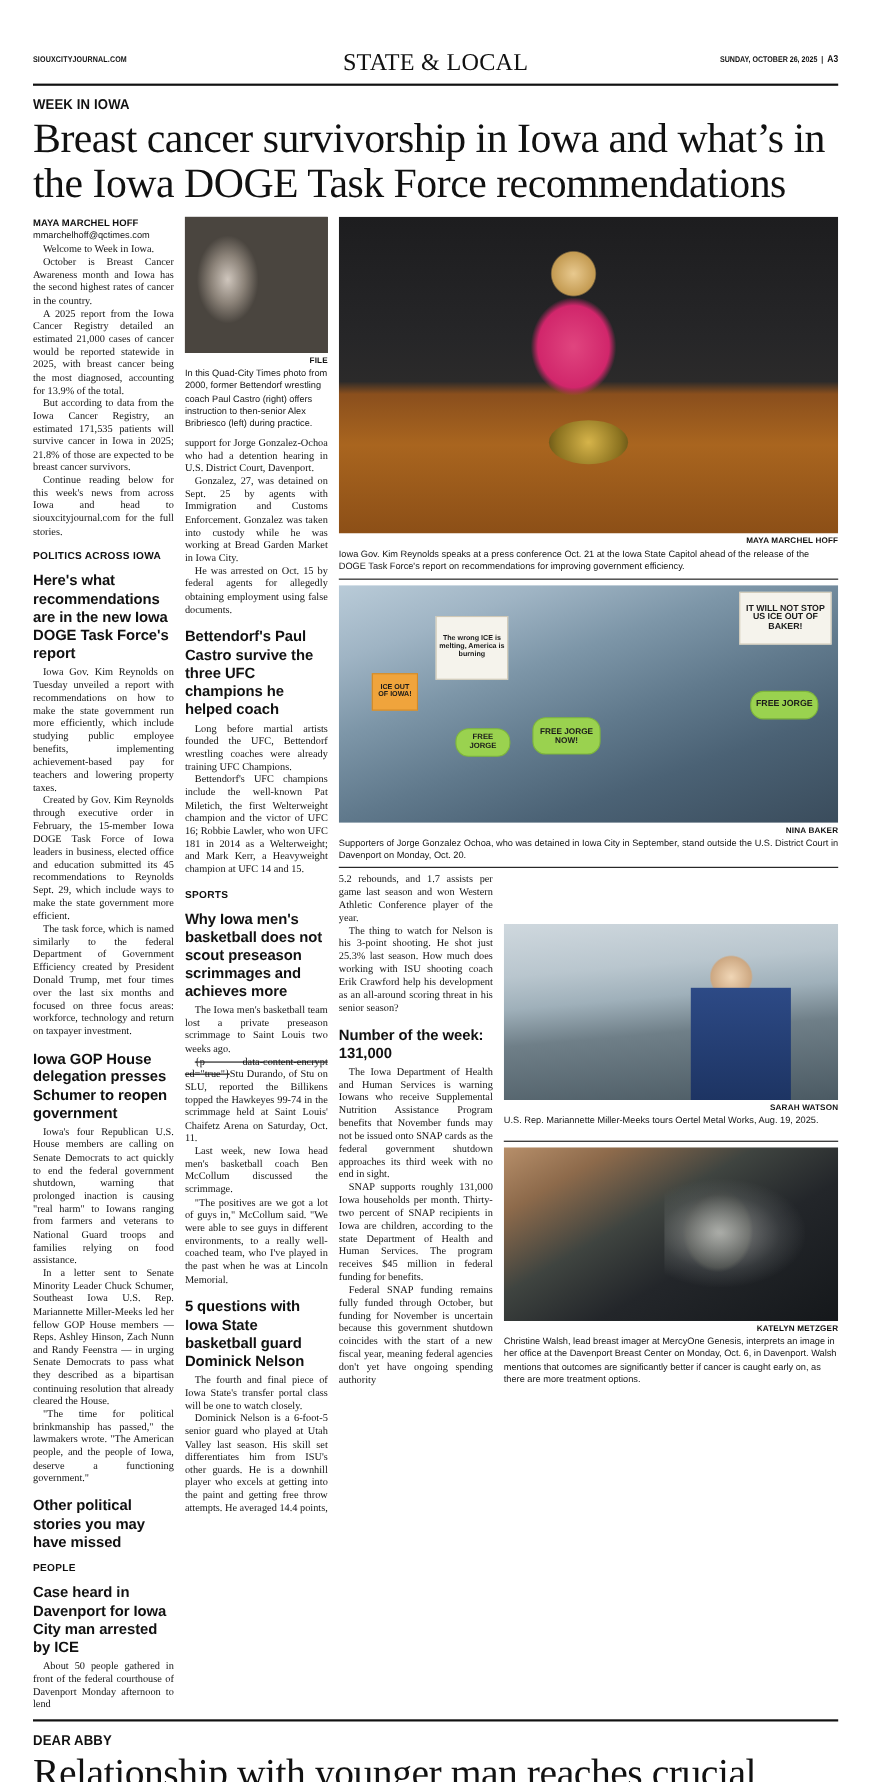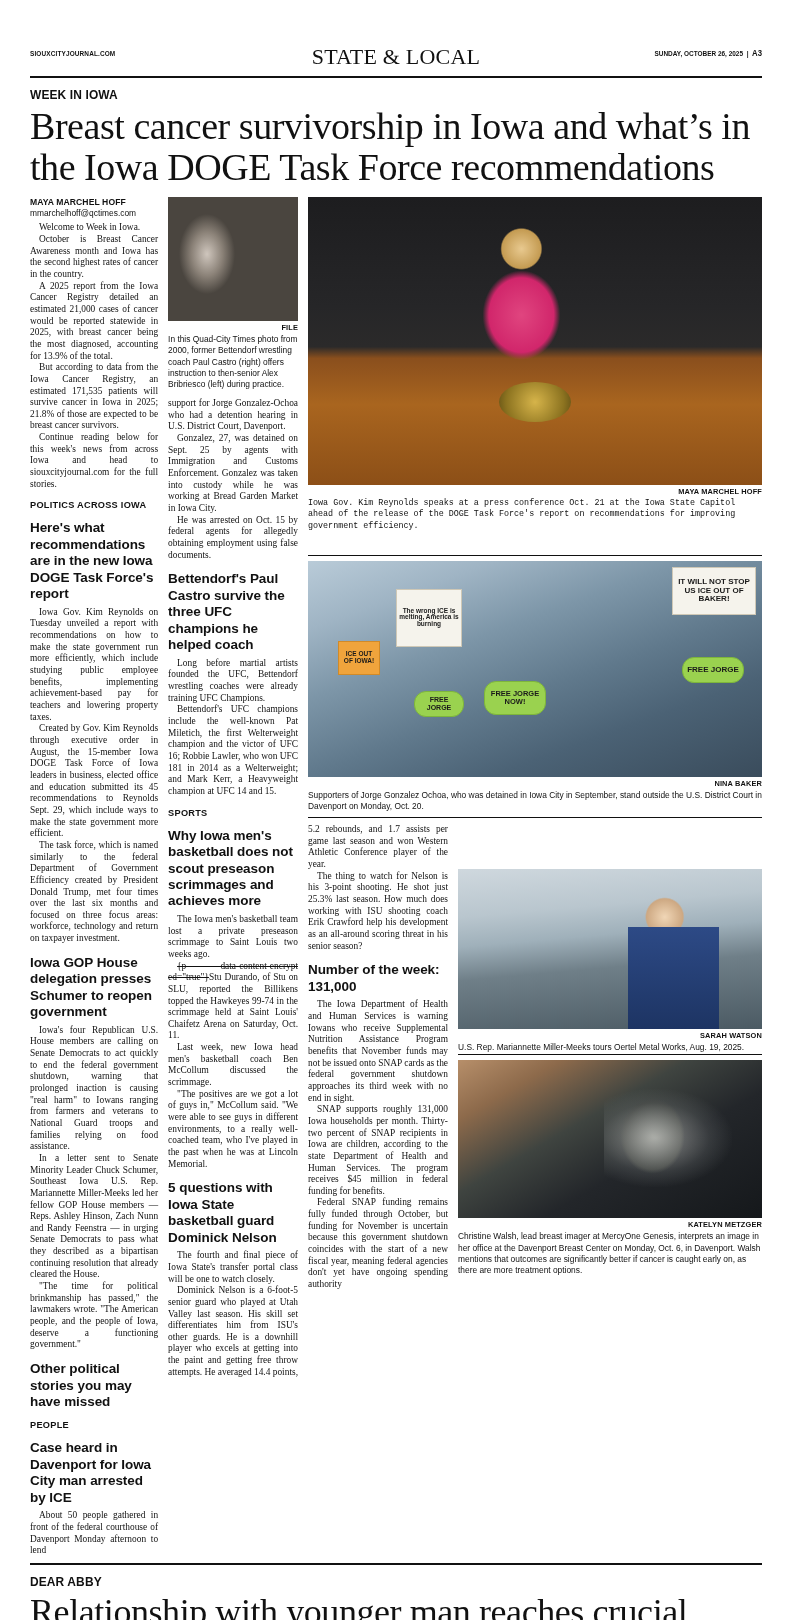--- a/index.html
+++ b/index.html
@@ -181,21 +181,21 @@
 
       <p class="bd">Welcome to Week in Iowa.</p>
       <p class="bd">October is Breast Cancer Awareness month and Iowa has the second highest rates of cancer in the country.</p>
       <p class="bd">A 2025 report from the Iowa Cancer Registry detailed an estimated 21,000 cases of cancer would be reported statewide in 2025, with breast cancer being the most diagnosed, accounting for 13.9% of the total.</p>
       <p class="bd">But according to data from the Iowa Cancer Registry, an estimated 171,535 patients will survive cancer in Iowa in 2025; 21.8% of those are expected to be breast cancer survivors.</p>
       <p class="bd">Continue reading below for this week's news from across Iowa and head to siouxcityjournal.com for the full stories.</p>
 
       <h4 class="sect">POLITICS ACROSS IOWA</h4>
       <h3 class="sub">Here's what recommendations are in the new Iowa DOGE Task Force's report</h3>
       <p class="bd">Iowa Gov. Kim Reynolds on Tuesday unveiled a report with recommendations on how to make the state government run more efficiently, which include studying public employee benefits, implementing achievement-based pay for teachers and lowering property taxes.</p>
-      <p class="bd">Created by Gov. Kim Reynolds through executive order in August, the 15-member Iowa DOGE Task Force of Iowa leaders in business, elected office and education submitted its 45 recommendations to Reynolds Sept. 29, which include ways to make the state government more efficient.</p>
+      <p class="bd">Created by Gov. Kim Reynolds through executive order in February, the 15-member Iowa DOGE Task Force of Iowa leaders in business, elected office and education submitted its 45 recommendations to Reynolds Sept. 29, which include ways to make the state government more efficient.</p>
       <p class="bd">The task force, which is named similarly to the federal Department of Government Efficiency created by President Donald Trump, met four times over the last six months and focused on three focus areas: workforce, technology and return on taxpayer investment.</p>
 
       <h3 class="sub">Iowa GOP House delegation presses Schumer to reopen government</h3>
       <p class="bd">Iowa's four Republican U.S. House members are calling on Senate Democrats to act quickly to end the federal government shutdown, warning that prolonged inaction is causing "real harm" to Iowans ranging from farmers and veterans to National Guard troops and families relying on food assistance.</p>
       <p class="bd">In a letter sent to Senate Minority Leader Chuck Schumer, Southeast Iowa U.S. Rep. Mariannette Miller-Meeks led her fellow GOP House members — Reps. Ashley Hinson, Zach Nunn and Randy Feenstra — in urging Senate Democrats to pass what they described as a bipartisan continuing resolution that already cleared the House.</p>
       <p class="bd">"The time for political brinkmanship has passed," the lawmakers wrote. "The American people, and the people of Iowa, deserve a functioning government."</p>
 
       <h3 class="sub">Other political stories you may have missed</h3>
       <h4 class="sect">PEOPLE</h4>
       <h3 class="sub">Case heard in Davenport for Iowa City man arrested by ICE</h3>
@@ -229,21 +229,21 @@
       <p class="bd">The fourth and final piece of Iowa State's transfer portal class will be one to watch closely.</p>
       <p class="bd">Dominick Nelson is a 6-foot-5 senior guard who played at Utah Valley last season. His skill set differentiates him from ISU's other guards. He is a downhill player who excels at getting into the paint and getting free throw attempts. He averaged 14.4 points,</p>
     </div>
 
     <div style="width:464px;">
 
       <div class="photo">
         <div class="ph-reynolds"></div>
       </div>
       <div class="credit">MAYA MARCHEL HOFF</div>
-      <div class="capt rule-thin" style="padding-bottom:23px;font-family:Liberation Mono, monospace;">Iowa Gov. Kim Reynolds speaks at a press conference Oct. 21 at the Iowa State Capitol ahead of the release of the DOGE Task Force's report on recommendations for improving government efficiency.</div>
+      <div class="capt rule-thin" style="padding-bottom:5px;">Iowa Gov. Kim Reynolds speaks at a press conference Oct. 21 at the Iowa State Capitol ahead of the release of the DOGE Task Force's report on recommendations for improving government efficiency.</div>
 
       <div class="photo" style="margin-top:5px;">
         <div class="ph-protest">
           <div class="sign wht" style="right:6px; top:6px; width:84px; height:48px; font-size:8px;">IT WILL NOT STOP US ICE OUT OF BAKER!</div>
           <div class="sign wht" style="left:88px; top:28px; width:66px; height:58px; font-size:6.5px;">The wrong ICE is melting, America is burning</div>
           <div class="sign org" style="left:30px; top:80px; width:42px; height:34px; font-size:6.5px;">ICE OUT OF IOWA!</div>
           <div class="sign grn" style="right:18px; top:96px; width:62px; height:26px; font-size:8px;">FREE JORGE</div>
           <div class="sign grn" style="left:176px; top:120px; width:62px; height:34px; font-size:7.5px;">FREE JORGE NOW!</div>
           <div class="sign grn" style="left:106px; top:130px; width:50px; height:26px; font-size:7px;">FREE JORGE</div>
         </div>
@@ -259,21 +259,21 @@
           <p class="bd">The Iowa Department of Health and Human Services is warning Iowans who receive Supplemental Nutrition Assistance Program benefits that November funds may not be issued onto SNAP cards as the federal government shutdown approaches its third week with no end in sight.</p>
           <p class="bd">SNAP supports roughly 131,000 Iowa households per month. Thirty-two percent of SNAP recipients in Iowa are children, according to the state Department of Health and Human Services. The program receives $45 million in federal funding for benefits.</p>
           <p class="bd">Federal SNAP funding remains fully funded through October, but funding for November is uncertain because this government shutdown coincides with the start of a new fiscal year, meaning federal agencies don't yet have ongoing spending authority</p>
         </div>
 
         <div style="width:304px;margin-top:45px;">
           <div class="photo">
             <div class="ph-millermeeks"></div>
           </div>
           <div class="credit">SARAH WATSON</div>
-          <div class="capt rule-thin" style="padding-bottom:1px;">U.S. Rep. Mariannette Miller-Meeks tours Oertel Metal Works, Aug. 19, 2025.</div>
+          <div class="capt rule-thin" style="padding-bottom:13px;">U.S. Rep. Mariannette Miller-Meeks tours Oertel Metal Works, Aug. 19, 2025.</div>
 
           <div class="photo" style="margin-top:5px;">
             <div class="ph-mammo"></div>
           </div>
           <div class="credit">KATELYN METZGER</div>
           <div class="capt">Christine Walsh, lead breast imager at MercyOne Genesis, interprets an image in her office at the Davenport Breast Center on Monday, Oct. 6, in Davenport. Walsh mentions that outcomes are significantly better if cancer is caught early on, as there are more treatment options.</div>
         </div>
       </div>
     </div>
   </div>

